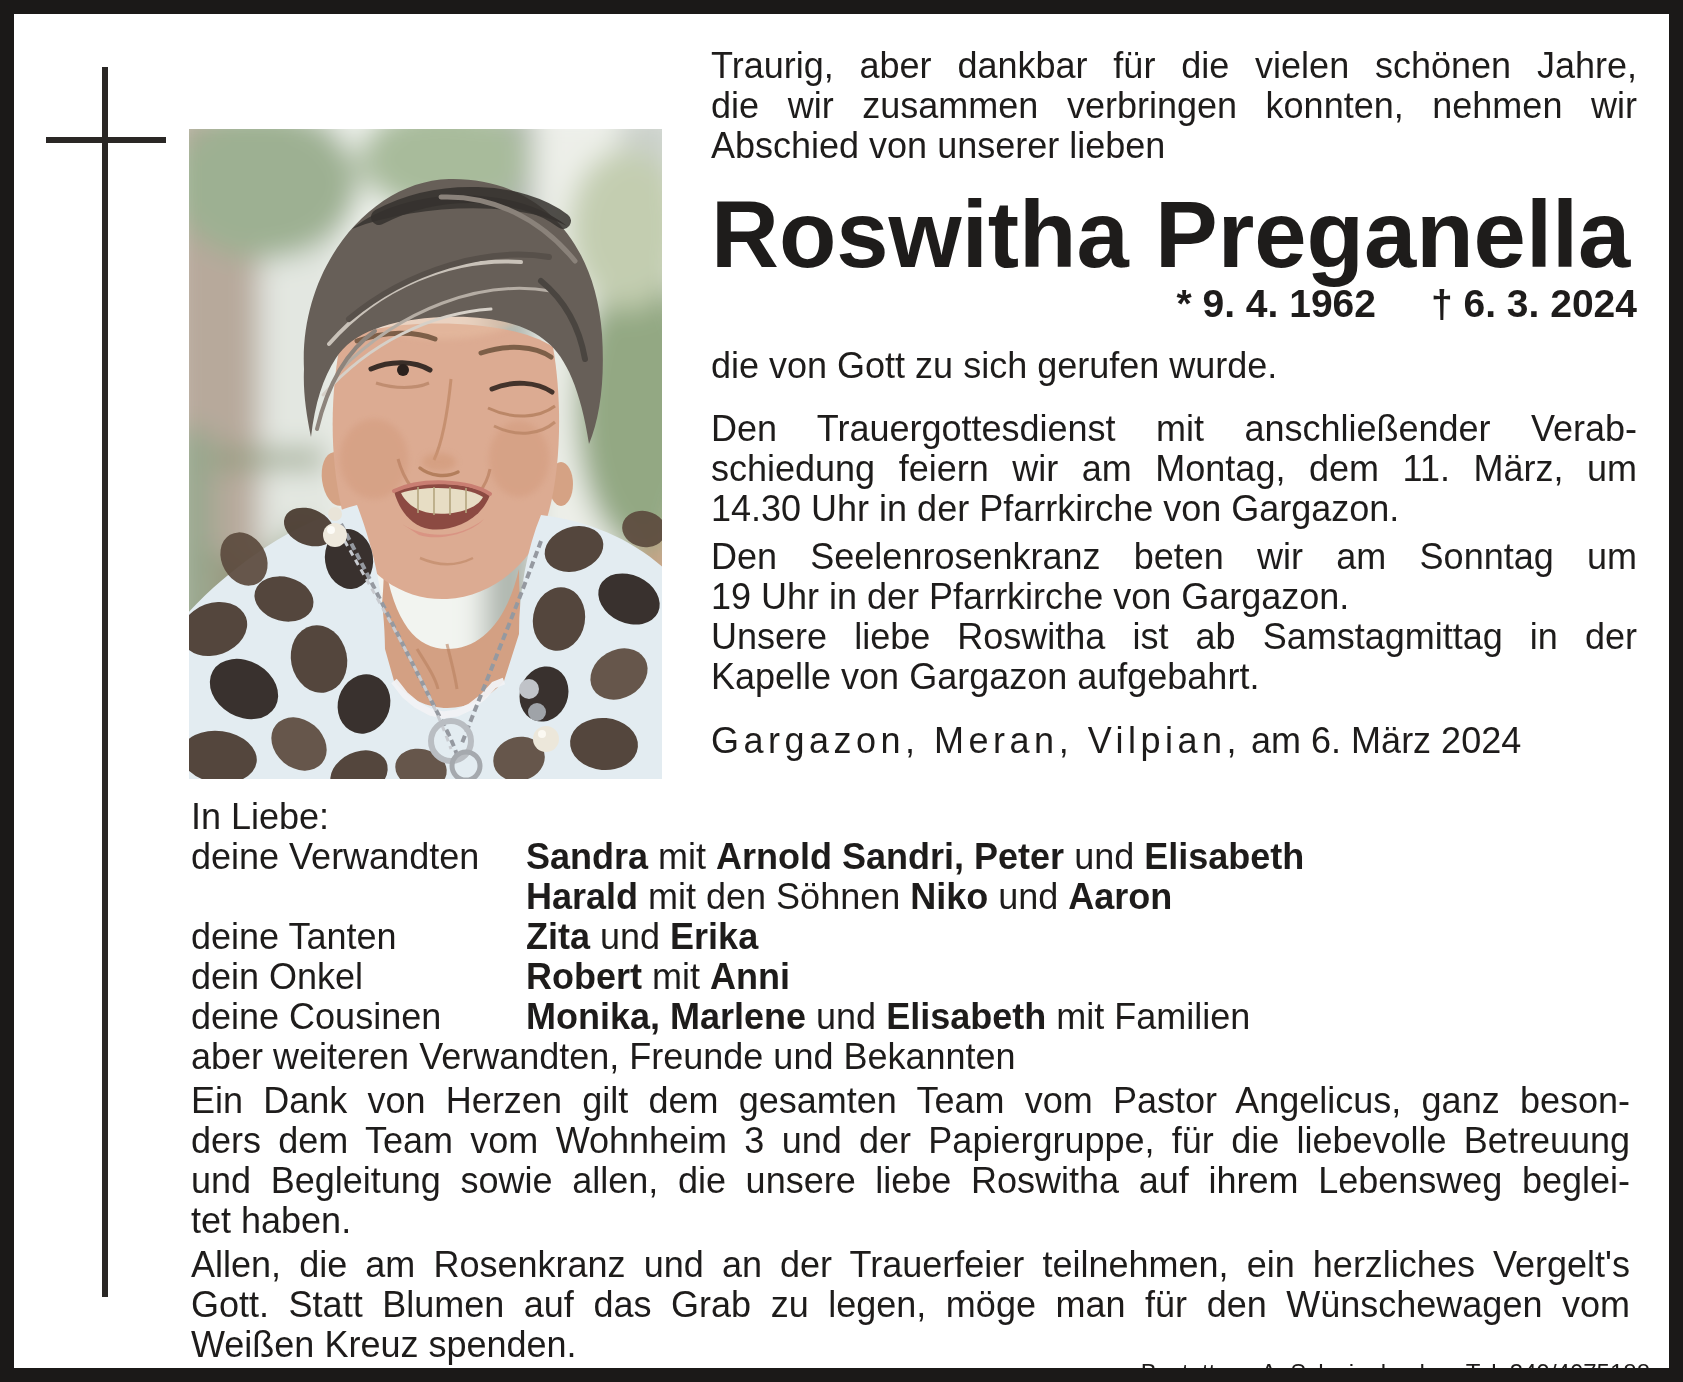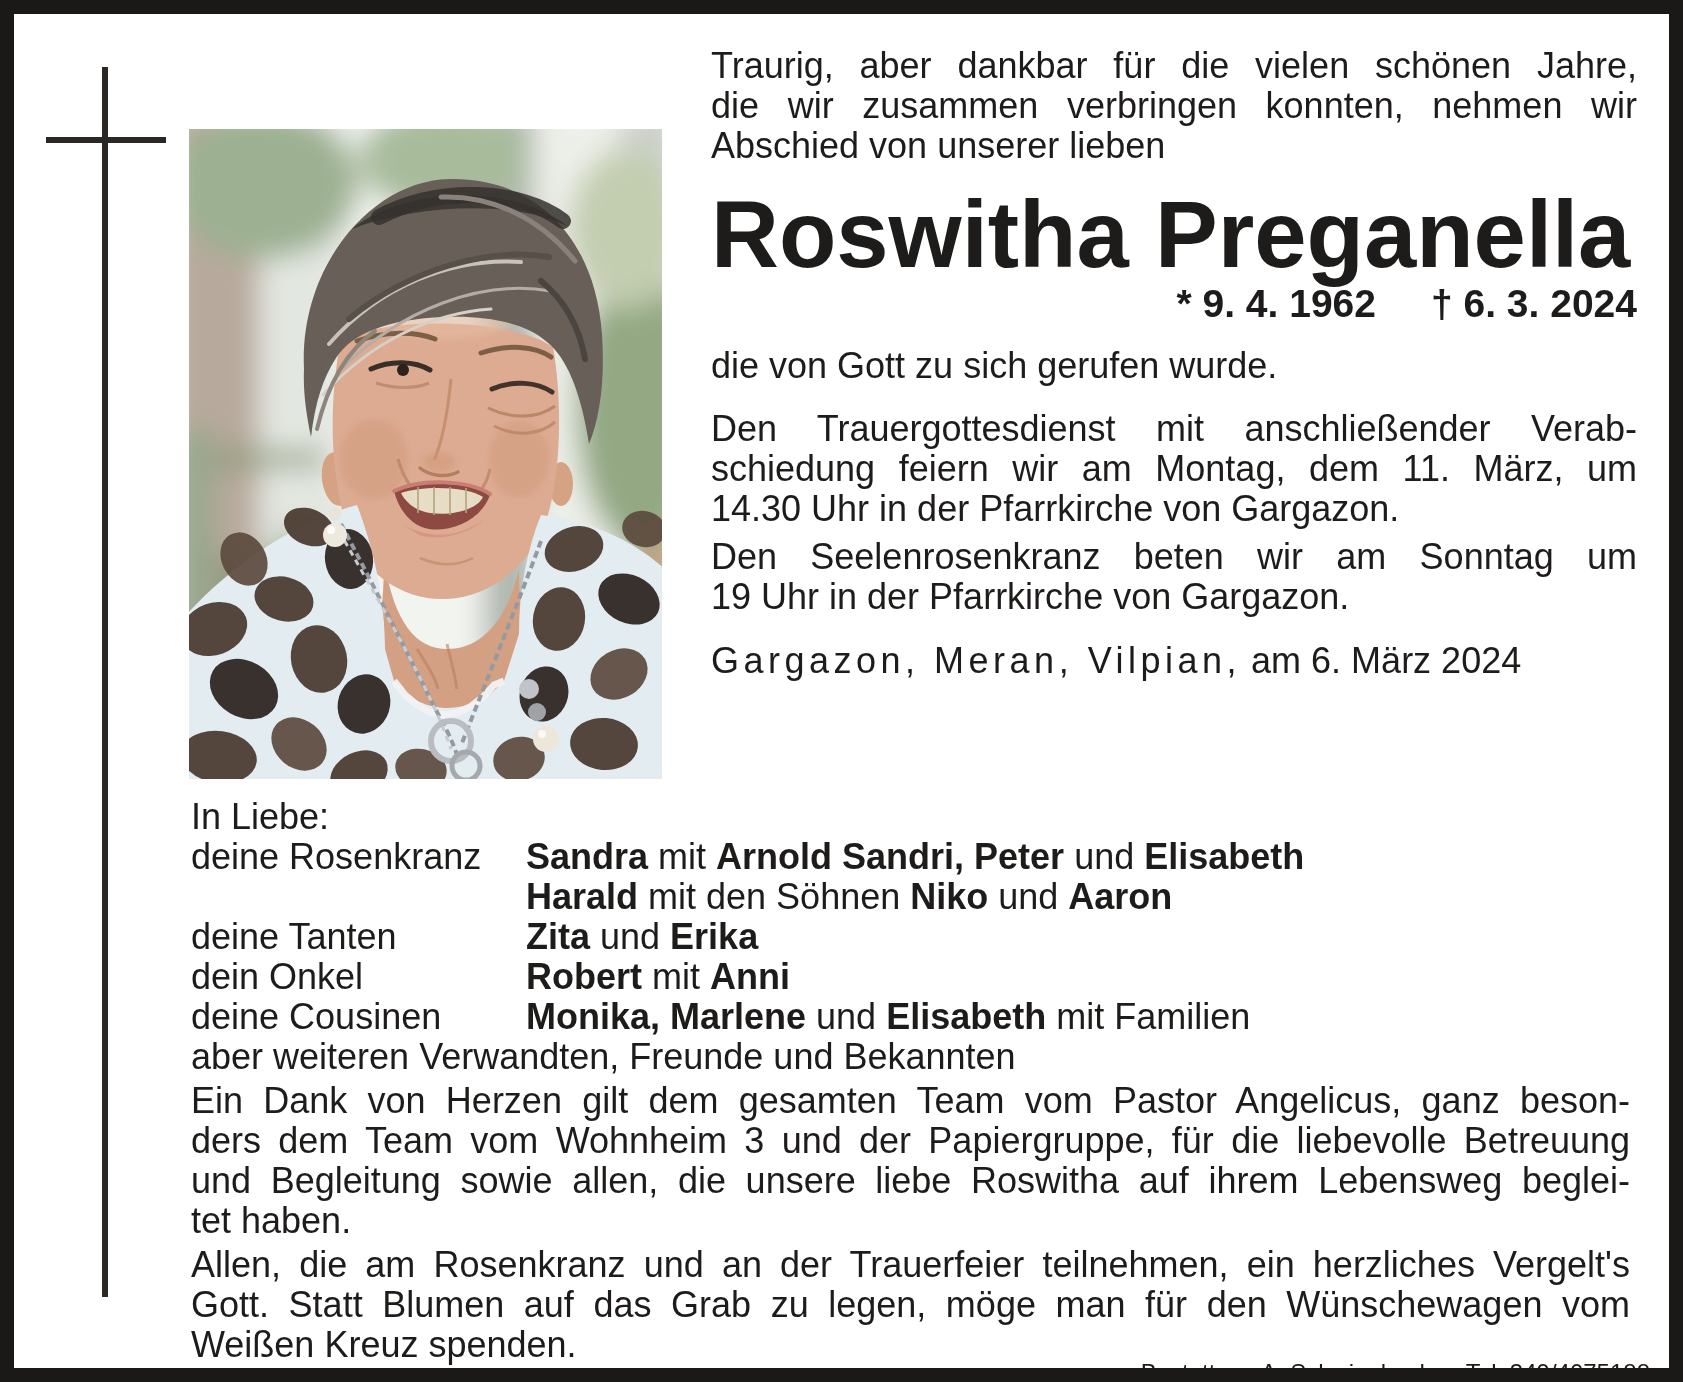--- a/index.html
+++ b/index.html
@@ -199,30 +199,34 @@
       </div>
     <div class="just p-service">
         <div class="tline">Den Trauergottesdienst mit anschließender Verab-</div>
         <div class="tline">schiedung feiern wir am Montag, dem 11. März, um</div>
         <div class="tline">14.30 Uhr in der Pfarrkirche von Gargazon.</div>
       </div>
     <div class="just p-rosary">
         <div class="tline">Den Seelenrosenkranz beten wir am Sonntag um</div>
         <div class="tline">19 Uhr in der Pfarrkirche von Gargazon.</div>
       </div>
+    <div class="just p-repose">
+        <div class="tline">Unsere liebe Roswitha ist ab Samstagmittag in der</div>
+        <div class="tline">Kapelle von Gargazon aufgebahrt.</div>
+      </div>
     <div class="dateline">
       <span class="places">Gargazon, Meran, Vilpian,</span><span class="when"> am 6. März 2024</span>
     </div>
   </div>
 
   <div class="family-col">
     <div>In Liebe:</div>
     <div>
       <div class="frow">
-        <div class="flabel">deine Rosenkranz</div>
+        <div class="flabel">deine Verwandten</div>
         <div class="fnames"><span class="bname">Sandra</span><span> mit </span><span class="bname">Arnold Sandri, Peter</span><span> und </span><span class="bname">Elisabeth</span></div>
       </div>
       <div class="frow">
         <div class="flabel"></div>
         <div class="fnames"><span class="bname">Harald</span><span> mit den Söhnen </span><span class="bname">Niko</span><span> und </span><span class="bname">Aaron</span></div>
       </div>
       <div class="frow">
         <div class="flabel">deine Tanten</div>
         <div class="fnames"><span class="bname">Zita</span><span> und </span><span class="bname">Erika</span></div>
       </div>

